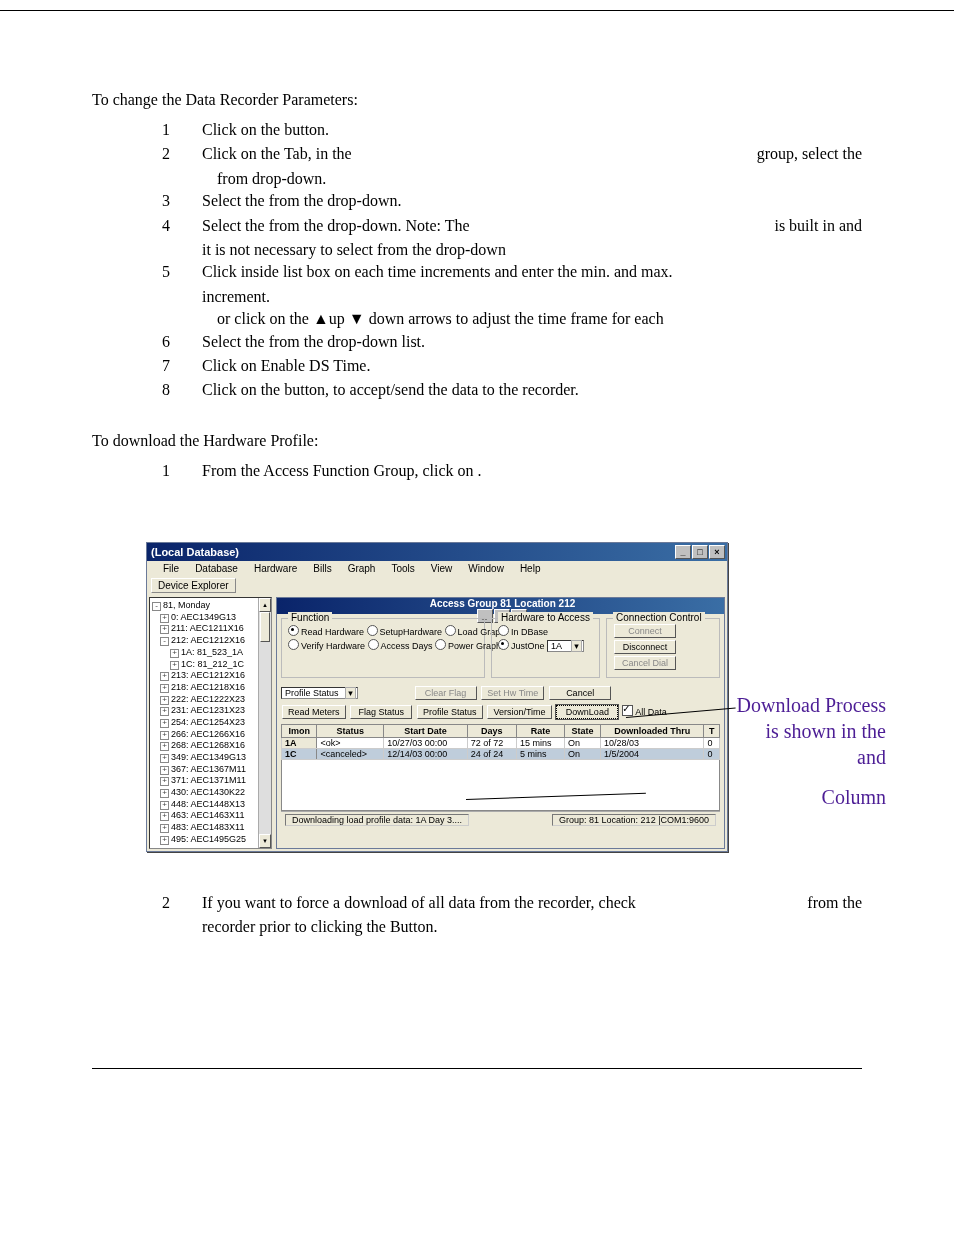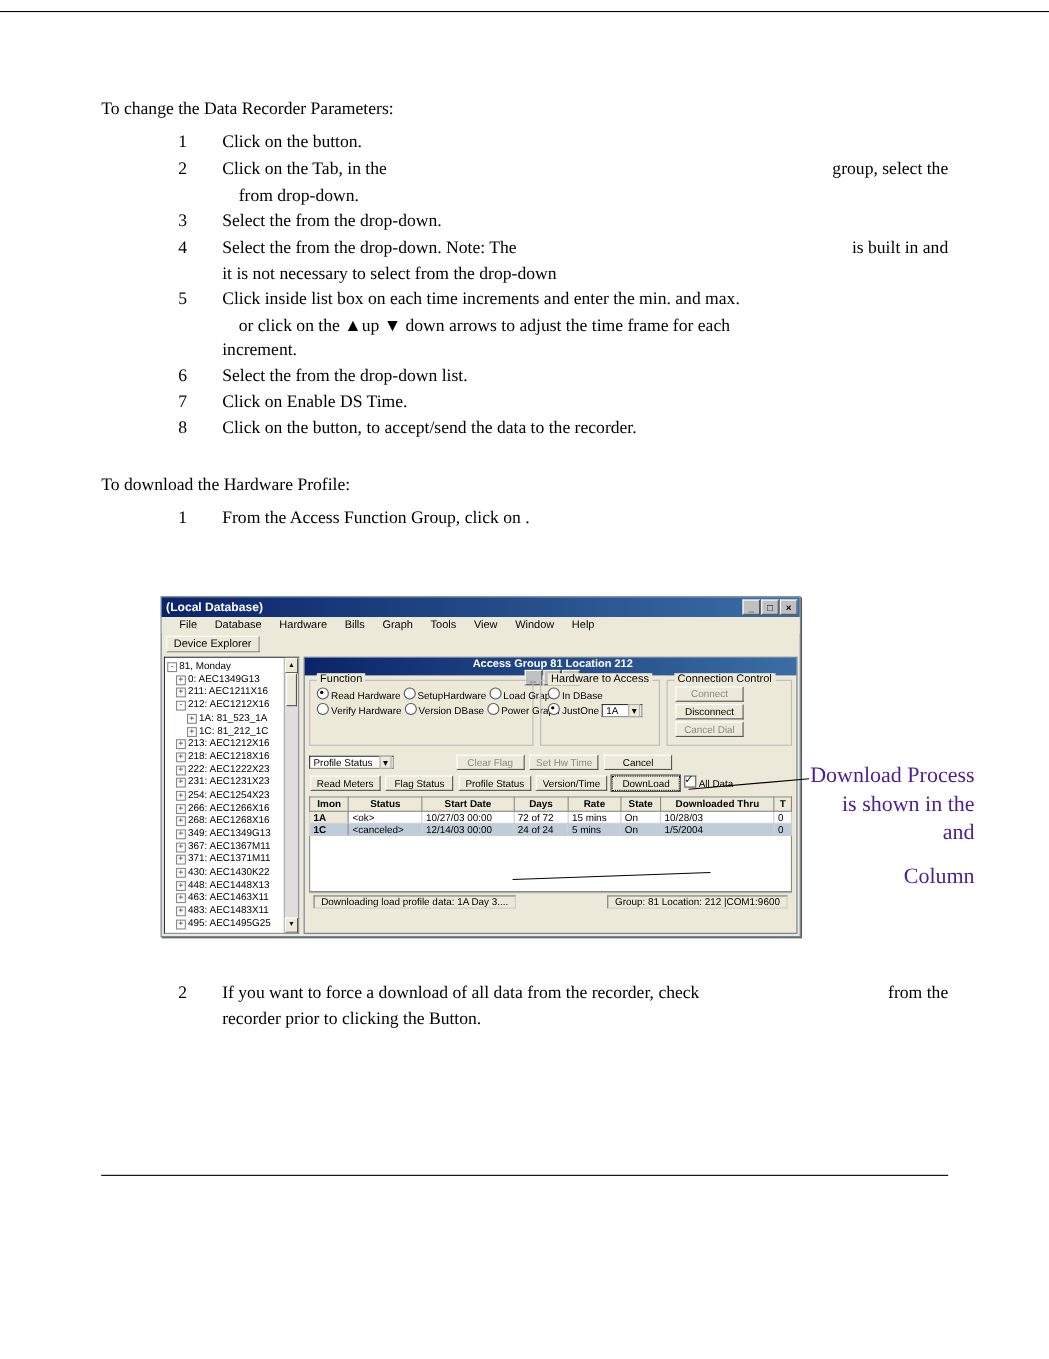--- a/index.html
+++ b/index.html
@@ -322,22 +322,22 @@
           <span>Select the                                    from the drop-down. Note: The</span>
           <span style="flex:1"></span>
           <span>is built in and</span>
         </div>
       </div>
     <div class="step-continue">it is not necessary to select from the drop-down</div>
     <div class="step-row">
         <div class="step-num">5</div>
         <div class="step-body">Click inside list box on each time increments and enter the min. and max.</div>
       </div>
+    <div class="step-continue">increment.</div>
     <div class="step-continue indent">or click on the ▲up ▼ down arrows to adjust the time frame for each</div>
-    <div class="step-continue">increment.</div>
     <div class="step-row">
         <div class="step-num">6</div>
         <div class="step-body">Select the                        from the drop-down list.</div>
       </div>
     <div class="step-row">
         <div class="step-num">7</div>
         <div class="step-body">Click on Enable DS Time.</div>
       </div>
     <div class="step-row">
         <div class="step-num">8</div>
@@ -420,21 +420,21 @@
             <div class="top-row">
               <div class="groupbox function-box">
                 <div class="legend">Function</div>
                 <div class="radio-row">
                   <span class="radio sel"></span><span>Read Hardware</span>
                   <span class="radio"></span><span>SetupHardware</span>
                   <span class="radio"></span><span>Load Graph</span>
                 </div>
                 <div class="radio-row">
                   <span class="radio"></span><span>Verify Hardware</span>
-                  <span class="radio"></span><span>Version DBase</span>
+                  <span class="radio"></span><span>Access Days</span>
                   <span class="radio"></span><span>Power Graph</span>
                 </div>
               </div>
               <div class="groupbox access-box">
                 <div class="legend">Hardware to Access</div>
                 <div class="radio-row"><span class="radio"></span><span>In DBase</span></div>
                 <div class="radio-row"><span class="radio sel"></span><span>JustOne</span> <span class="mini-select">1A</span></div>
               </div>
               <div class="groupbox conn-box">
                 <div class="legend">Connection Control</div>

